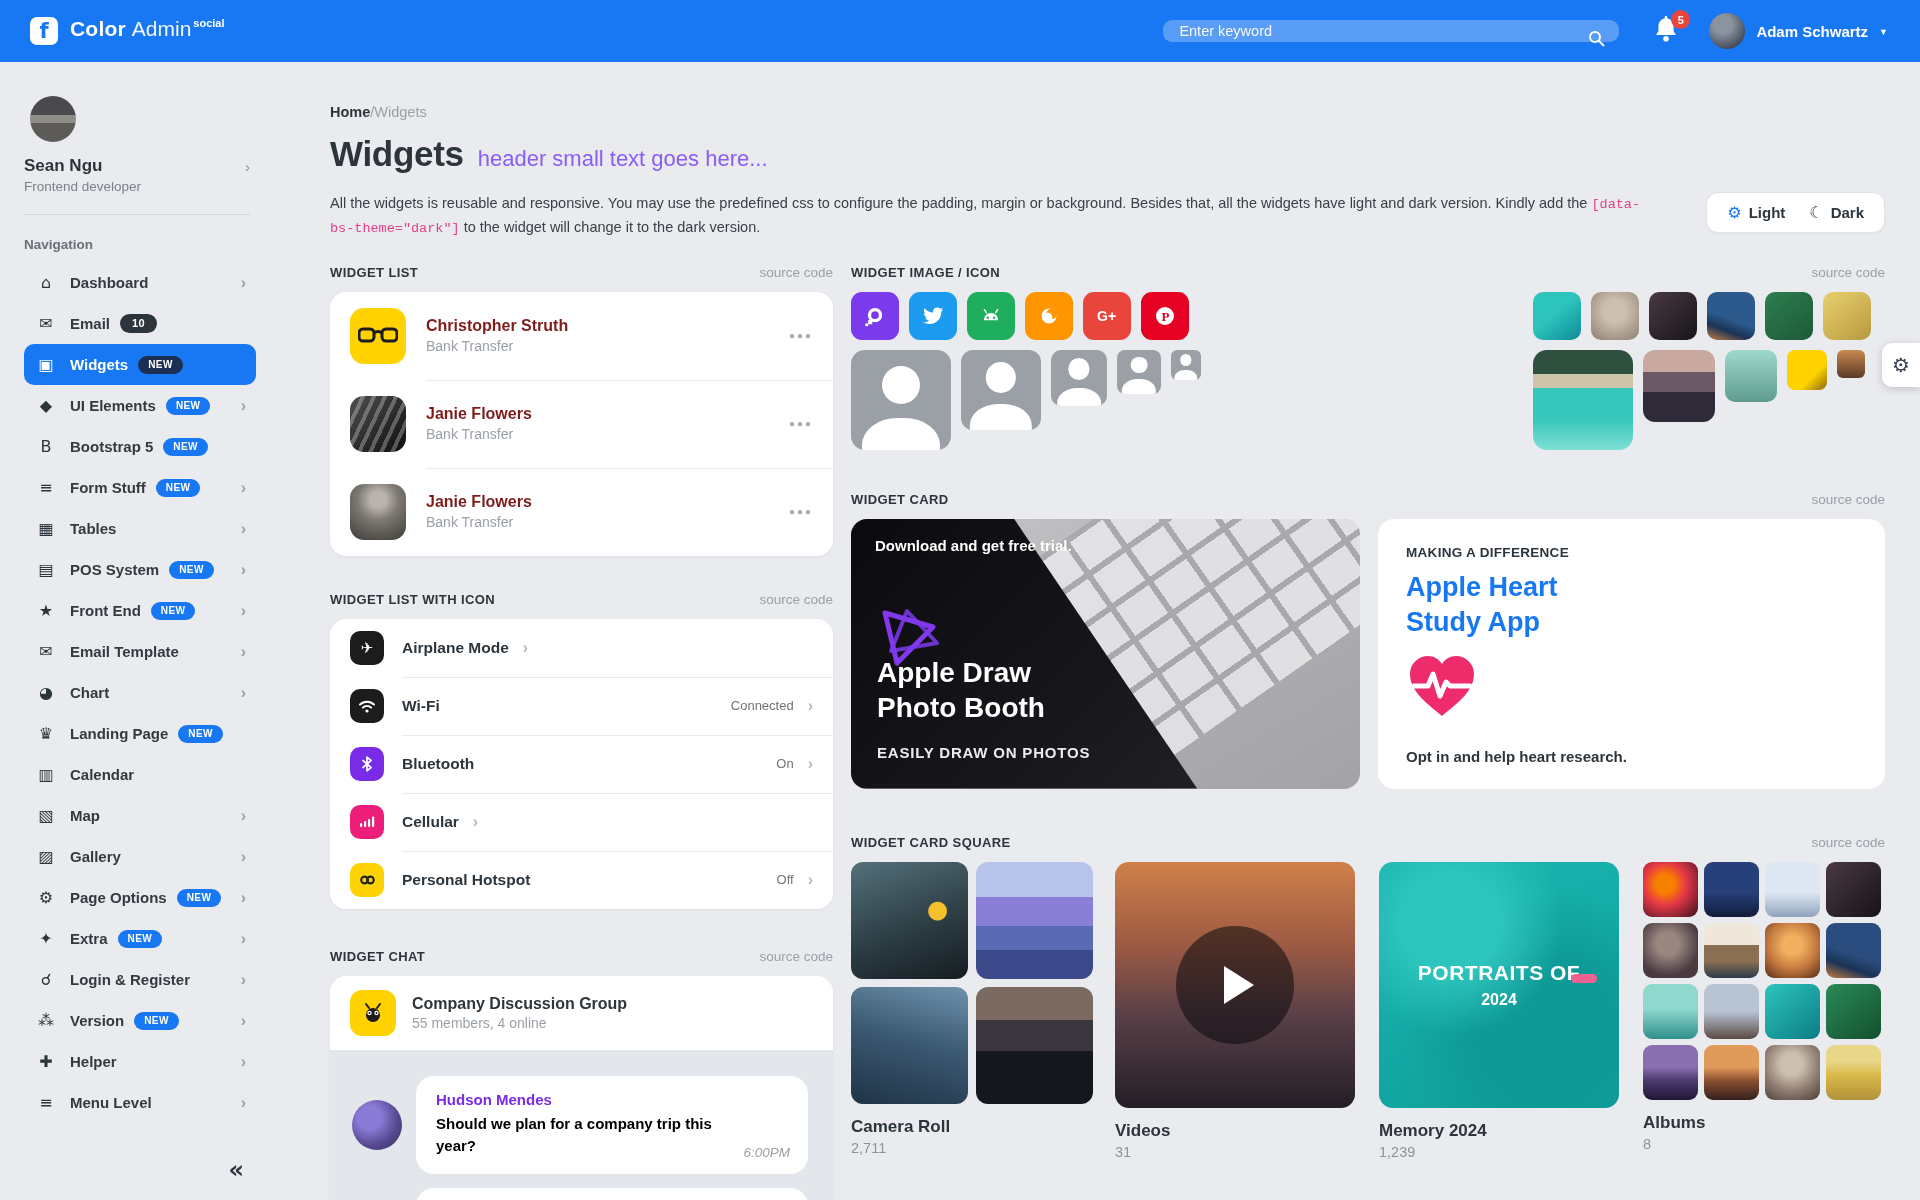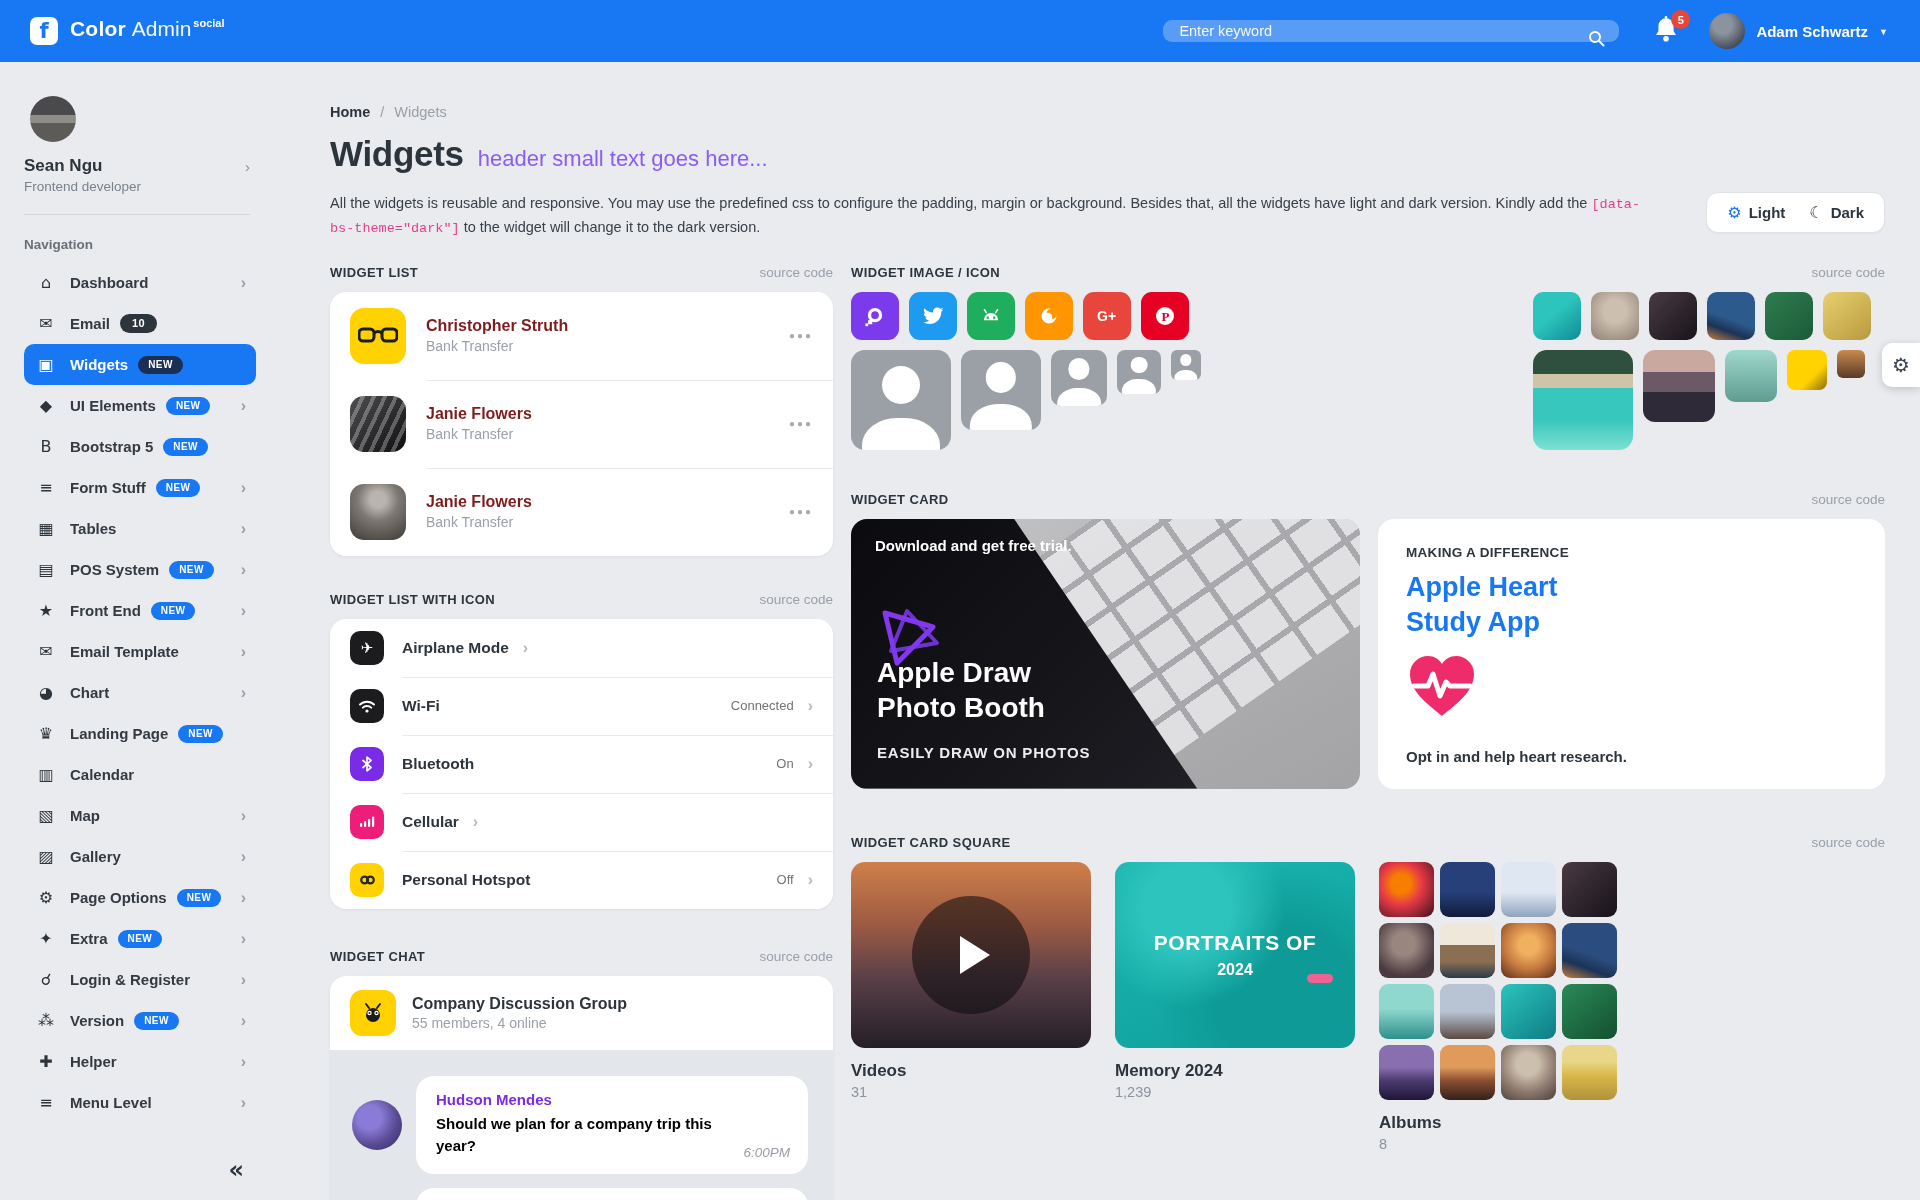--- a/index.html
+++ b/index.html
@@ -47,21 +47,21 @@
   .badge:empty { display:none; }
   .badge[data-variant="count"] { background:#2d353c; font-size:11px; padding:4px 12px; }
   .badge[data-variant="navy"] { background:#1b2f55; }
   .chev { margin-left:auto; color:#9aa0a8; font-size:16px; font-weight:600; }
   .chev:empty { display:none; }
   .nav-item[data-active="true"] { background:#1877f2; color:#fff; }
   .nav-item[data-active="true"] .nav-icon, .nav-item[data-active="true"] .nav-label { color:#fff; }
   .collapse-btn { position:absolute; bottom:16px; right:26px; font-size:24px; font-weight:800; color:#2d353c; cursor:pointer; font-family:"DejaVu Sans",sans-serif; }
 
   
-  .breadcrumb { font-size:14.5px; color:#9aa0a6; display:flex; gap:10px; }
+  .breadcrumb { font-size:14.5px; color:#9aa0a6; display:flex; }
   .breadcrumb .bc-home { color:#2d353c; font-weight:600; }
   .page-title-row { margin-top:14px; display:flex; align-items:baseline; gap:14px; }
   .page-title { font-size:35px; font-weight:700; color:#2d353c; letter-spacing:-.3px; }
   .page-subtitle { font-size:22px; font-weight:400; color:#8b5cf6; }
   .intro-row { margin-top:18px; display:flex; align-items:flex-start; justify-content:space-between; }
   .intro { width:1330px; font-size:14.5px; line-height:1.65; color:#3a4047; }
   .intro code { font-family:"Liberation Mono","DejaVu Sans Mono",monospace; color:#e83e8c; font-size:13.5px; }
   .theme-toggle { display:flex; background:#fff; border:1px solid #dfe2e6; border-radius:12px; padding:7px 10px; gap:4px; box-shadow:0 1px 2px rgba(0,0,0,.04); }
   .theme-btn { display:flex; align-items:center; gap:7px; font-size:15px; font-weight:600; color:#2d353c; padding:3px 10px; border-radius:8px; cursor:pointer; }
   .theme-ic-light { color:#1877f2; font-size:16px; font-family:"DejaVu Sans",sans-serif; }
@@ -134,21 +134,21 @@
   .promo-title { position:absolute; left:26px; bottom:64px; color:#fff; font-size:28px; font-weight:700; line-height:1.25; }
   .promo-sub { position:absolute; left:26px; bottom:28px; color:rgba(255,255,255,.92); font-size:15px; font-weight:700; letter-spacing:.8px; }
   .study-card { width:507px; height:270px; border-radius:16px; background:#fff; padding:26px 28px; position:relative; }
   .study-eyebrow { font-size:13.5px; font-weight:700; color:#2d353c; letter-spacing:.3px; }
   .study-title { font-size:27px; font-weight:700; color:#1877f2; line-height:1.3; margin-top:10px; }
   .study-caption { position:absolute; left:28px; bottom:24px; font-size:15px; font-weight:700; color:#2d353c; }
   .heart-ic { margin-top:14px; }
 
   
   .sq-row { display:grid; grid-template-columns:repeat(4,240px); gap:24px; }
-  .sq-img { height:186px; border-radius:14px; position:relative; overflow:hidden; }
+  .sq-img { height:246px; border-radius:14px; position:relative; overflow:hidden; }
   .sq-label { margin-top:13px; font-size:17px; font-weight:700; color:#2d353c; }
   .sq-count { margin-top:3px; font-size:14.5px; color:#8d939b; }
   .cr-grid { display:grid; grid-template-columns:117px 117px; grid-template-rows:117px 117px; gap:8px; height:auto; }
   .cr-grid .photo { width:117px; height:117px; border-radius:12px; }
   .cr1 { background:radial-gradient(circle at 74% 42%,#f5c02e 0 8%,transparent 9%),linear-gradient(160deg,#54707a 0%,#2a3a41 60%,#161d22 100%); }
   .cr2 { background:linear-gradient(180deg,#b9c4ec 0 30%,#8a7fd6 30% 55%,#5a6ab5 55% 75%,#3c4a8c 75%); }
   .cr3 { background:linear-gradient(195deg,#6f93ad 0%,#3c5a74 45%,#1f3346 100%); }
   .cr4 { background:linear-gradient(180deg,#7a6a62 0 28%,#3a3640 28% 55%,#15171e 55%); }
   .vid-img { background:linear-gradient(180deg,#cf8049 0%,#9c5a43 34%,#5a4048 62%,#241e26 100%); }
   .play-btn { position:absolute; left:50%; top:50%; transform:translate(-50%,-50%); width:118px; height:118px; border-radius:50%; background:rgba(10,10,12,.55); display:flex; align-items:center; justify-content:center; cursor:pointer; }
@@ -641,20 +641,30 @@
               <div class="study-caption">Opt in and help heart research.</div>
             </div>
           </div>
 
           <div class="sec-head" style="margin-top:46px;">
             <span class="sec-title">WIDGET CARD SQUARE</span>
             <span class="sec-src">source code</span>
           </div>
           <div class="sq-row">
             <div class="sq-card">
+              <div class="cr-grid">
+                <span class="photo cr1"></span>
+                <span class="photo cr2"></span>
+                <span class="photo cr3"></span>
+                <span class="photo cr4"></span>
+              </div>
+              <div class="sq-label">Camera Roll</div>
+              <div class="sq-count">2,711</div>
+            </div>
+            <div class="sq-card">
               <div class="sq-img vid-img">
                 <span class="play-btn">
                     <span class="play-tri"></span>
                   </span>
               </div>
               <div class="sq-label">Videos</div>
               <div class="sq-count">31</div>
             </div>
             <div class="sq-card">
               <div class="sq-img mem-img">

